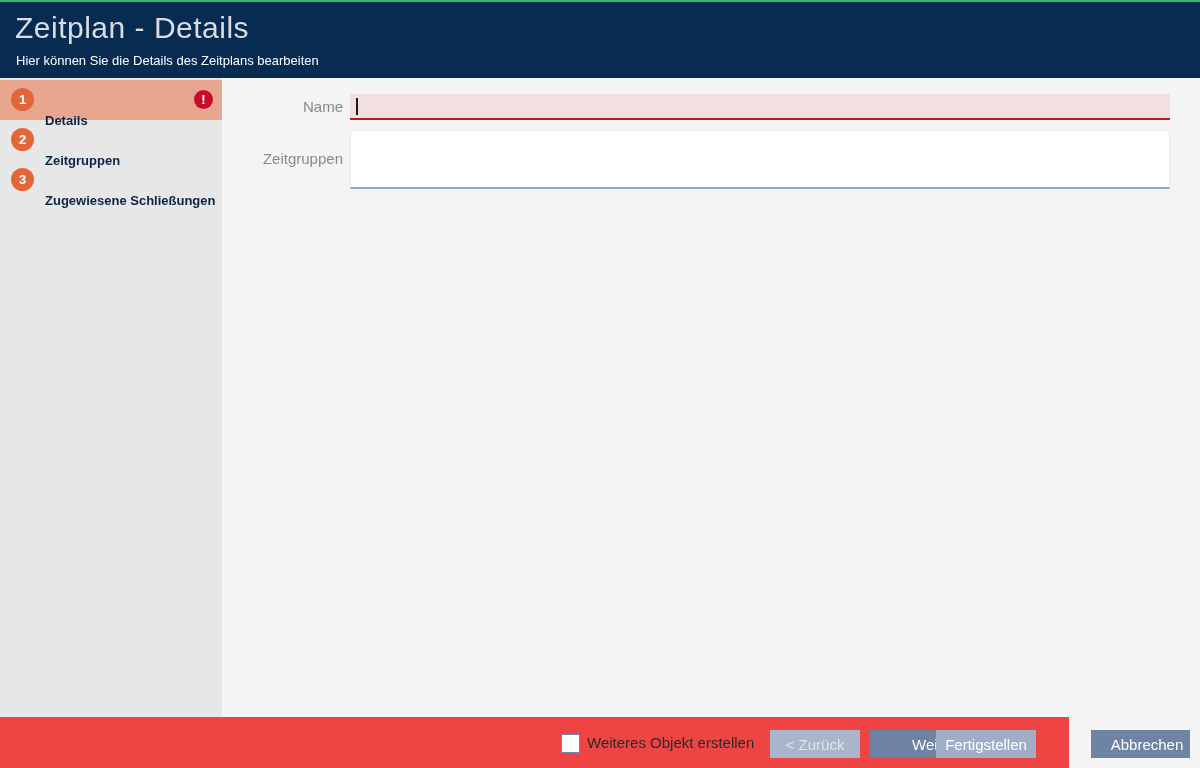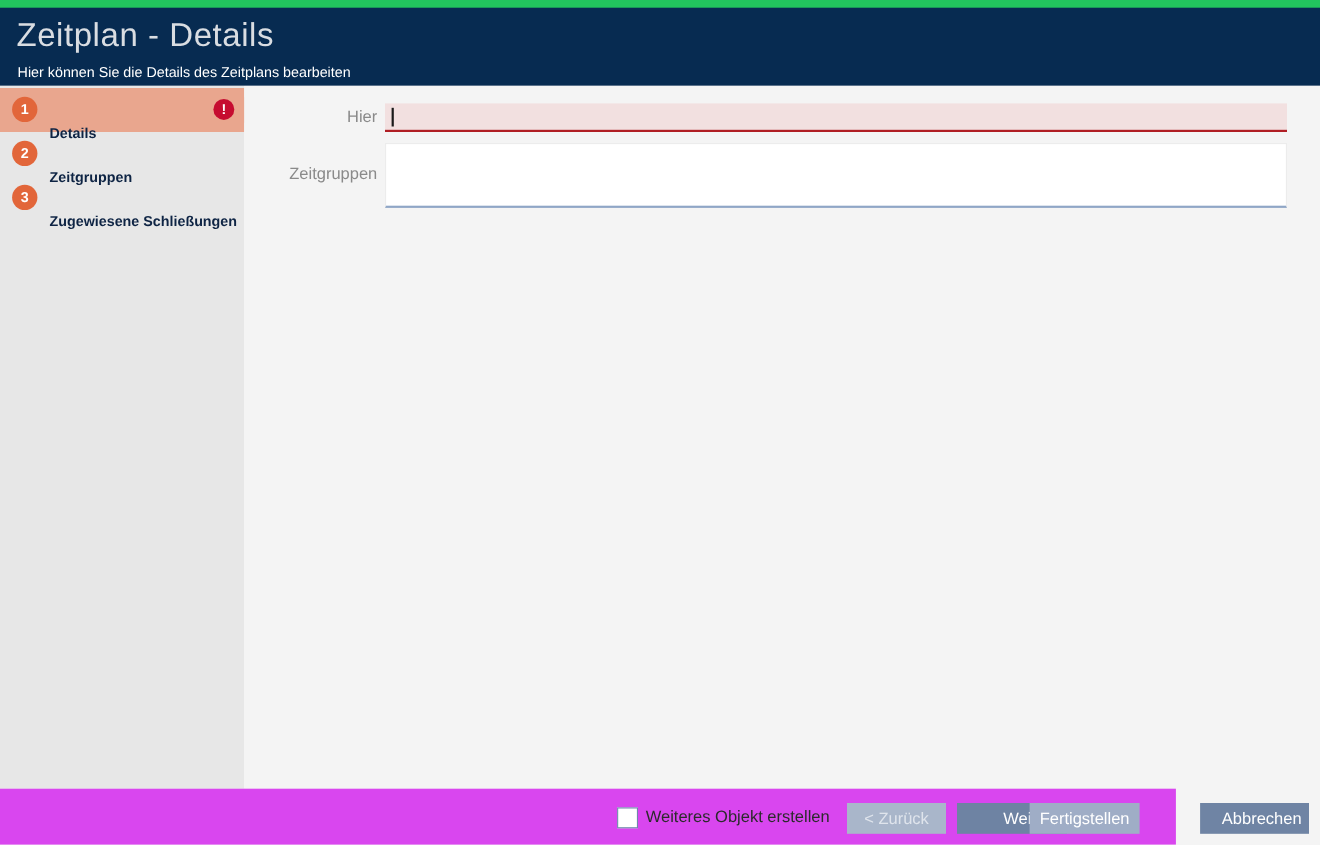--- a/index.html
+++ b/index.html
@@ -7,21 +7,21 @@
   body {
     font-family: "Liberation Sans", "DejaVu Sans", sans-serif;
     position: relative;
     background: #f4f4f4;
   }
 
   
   .header {
     position: absolute; left: 0; top: 0; width: 1200px; height: 78px;
     background: #072b51;
-    border-top: 7px solid #22c55e;
+    border-top: 2px solid #22c55e;
   }
   .header-title {
     position: absolute; left: 15px; top: 9px;
     font-size: 30px; font-weight: 300; letter-spacing: 0.5px;
     color: #d9dde2;
   }
   .header-subtitle {
     position: absolute; left: 16px; top: 51px;
     font-size: 13px; color: #ffffff;
   }
@@ -95,21 +95,21 @@
     border: 1px solid #ececec;
     border-bottom: 2px solid #8fa6c6;
     font-size: 15px; color: #222; padding: 4px 6px;
     resize: none; outline: none;
     font-family: "Liberation Sans", "DejaVu Sans", sans-serif;
   }
 
   
   .footer {
     position: absolute; left: 0; top: 717px; width: 1069px; height: 51px;
-    background: #d946ef;
+    background: #ef4444;
   }
   .checkbox {
     position: absolute; left: 561px; top: 17px;
     width: 19px; height: 19px;
     background: #ffffff;
     border: 1px solid #6f87ac;
   }
   .checkbox-label {
     position: absolute; left: 587px; top: 0; height: 51px;
     display: flex; align-items: center;
@@ -151,21 +151,21 @@
   </div>
 
   <div class="step s2">
     <span class="step-circle">3</span>
     <span class="step-label">Zugewiesene Schließungen</span>
   </div>
 
 </div>
 
 <div class="main">
-  <div class="field-label label-name">Hier</div>
+  <div class="field-label label-name">Name</div>
   <input class="input-name" type="text" value="" style="">
   <div class="caret"></div>
 
   <div class="field-label label-desc">Zeitgruppen</div>
   <textarea class="textarea-desc" style=""></textarea>
 </div>
 
 <div class="footer">
   <div class="checkbox"></div>
   <div class="checkbox-label">Weiteres Objekt erstellen</div>

